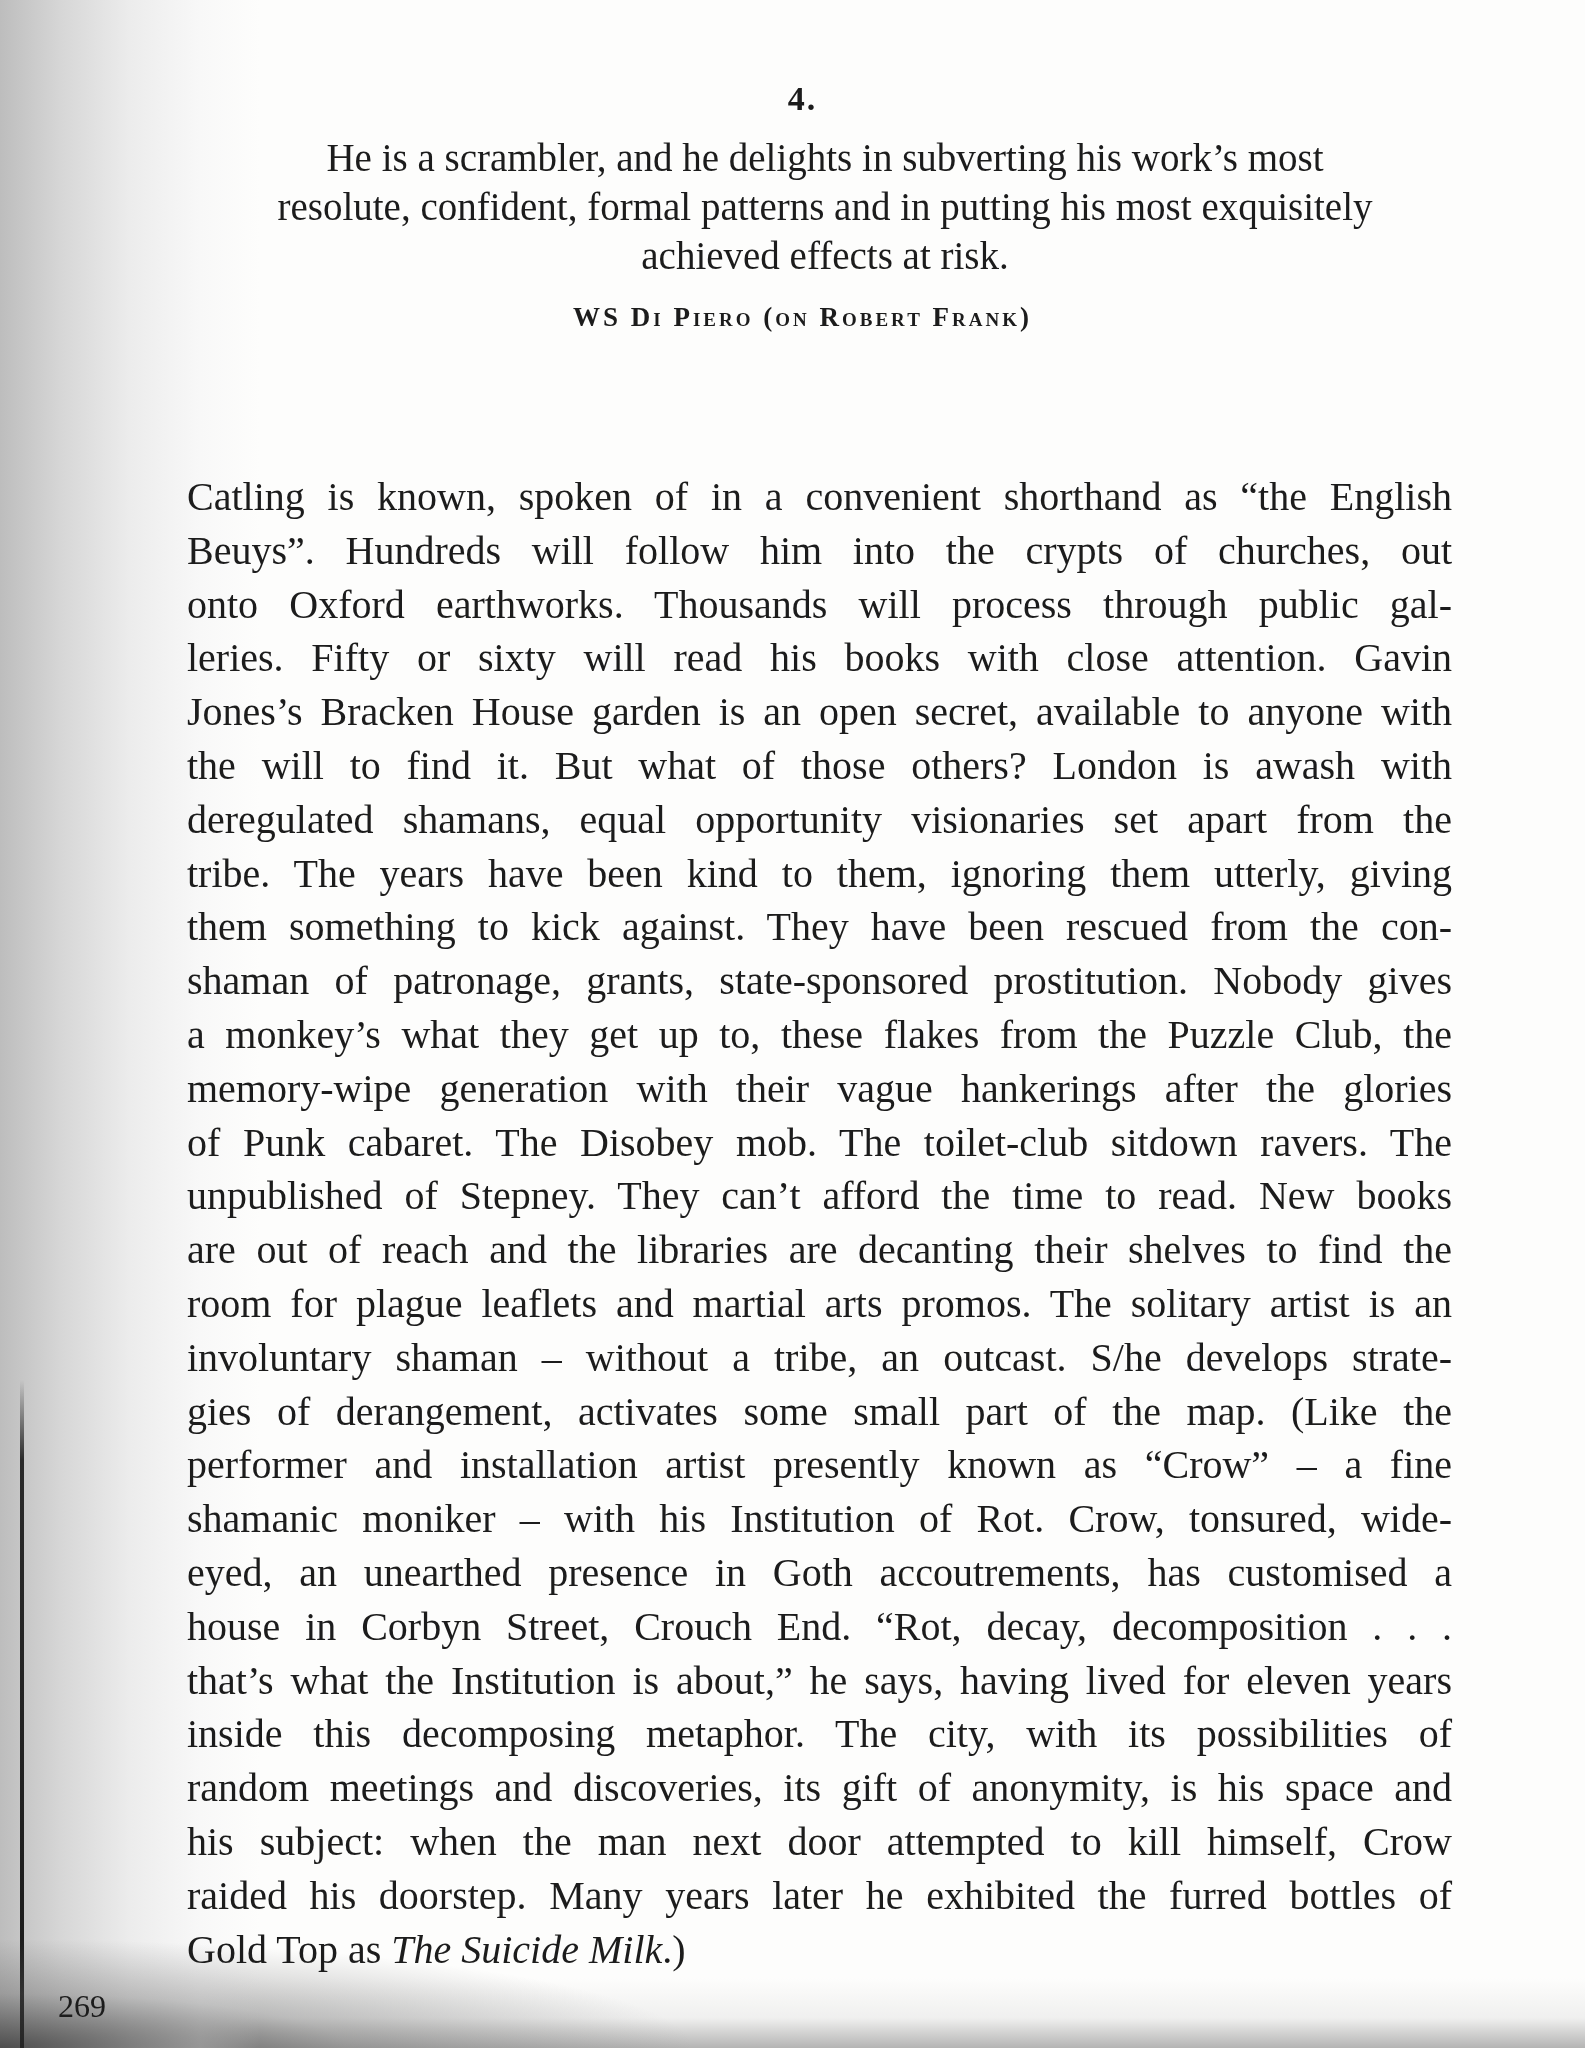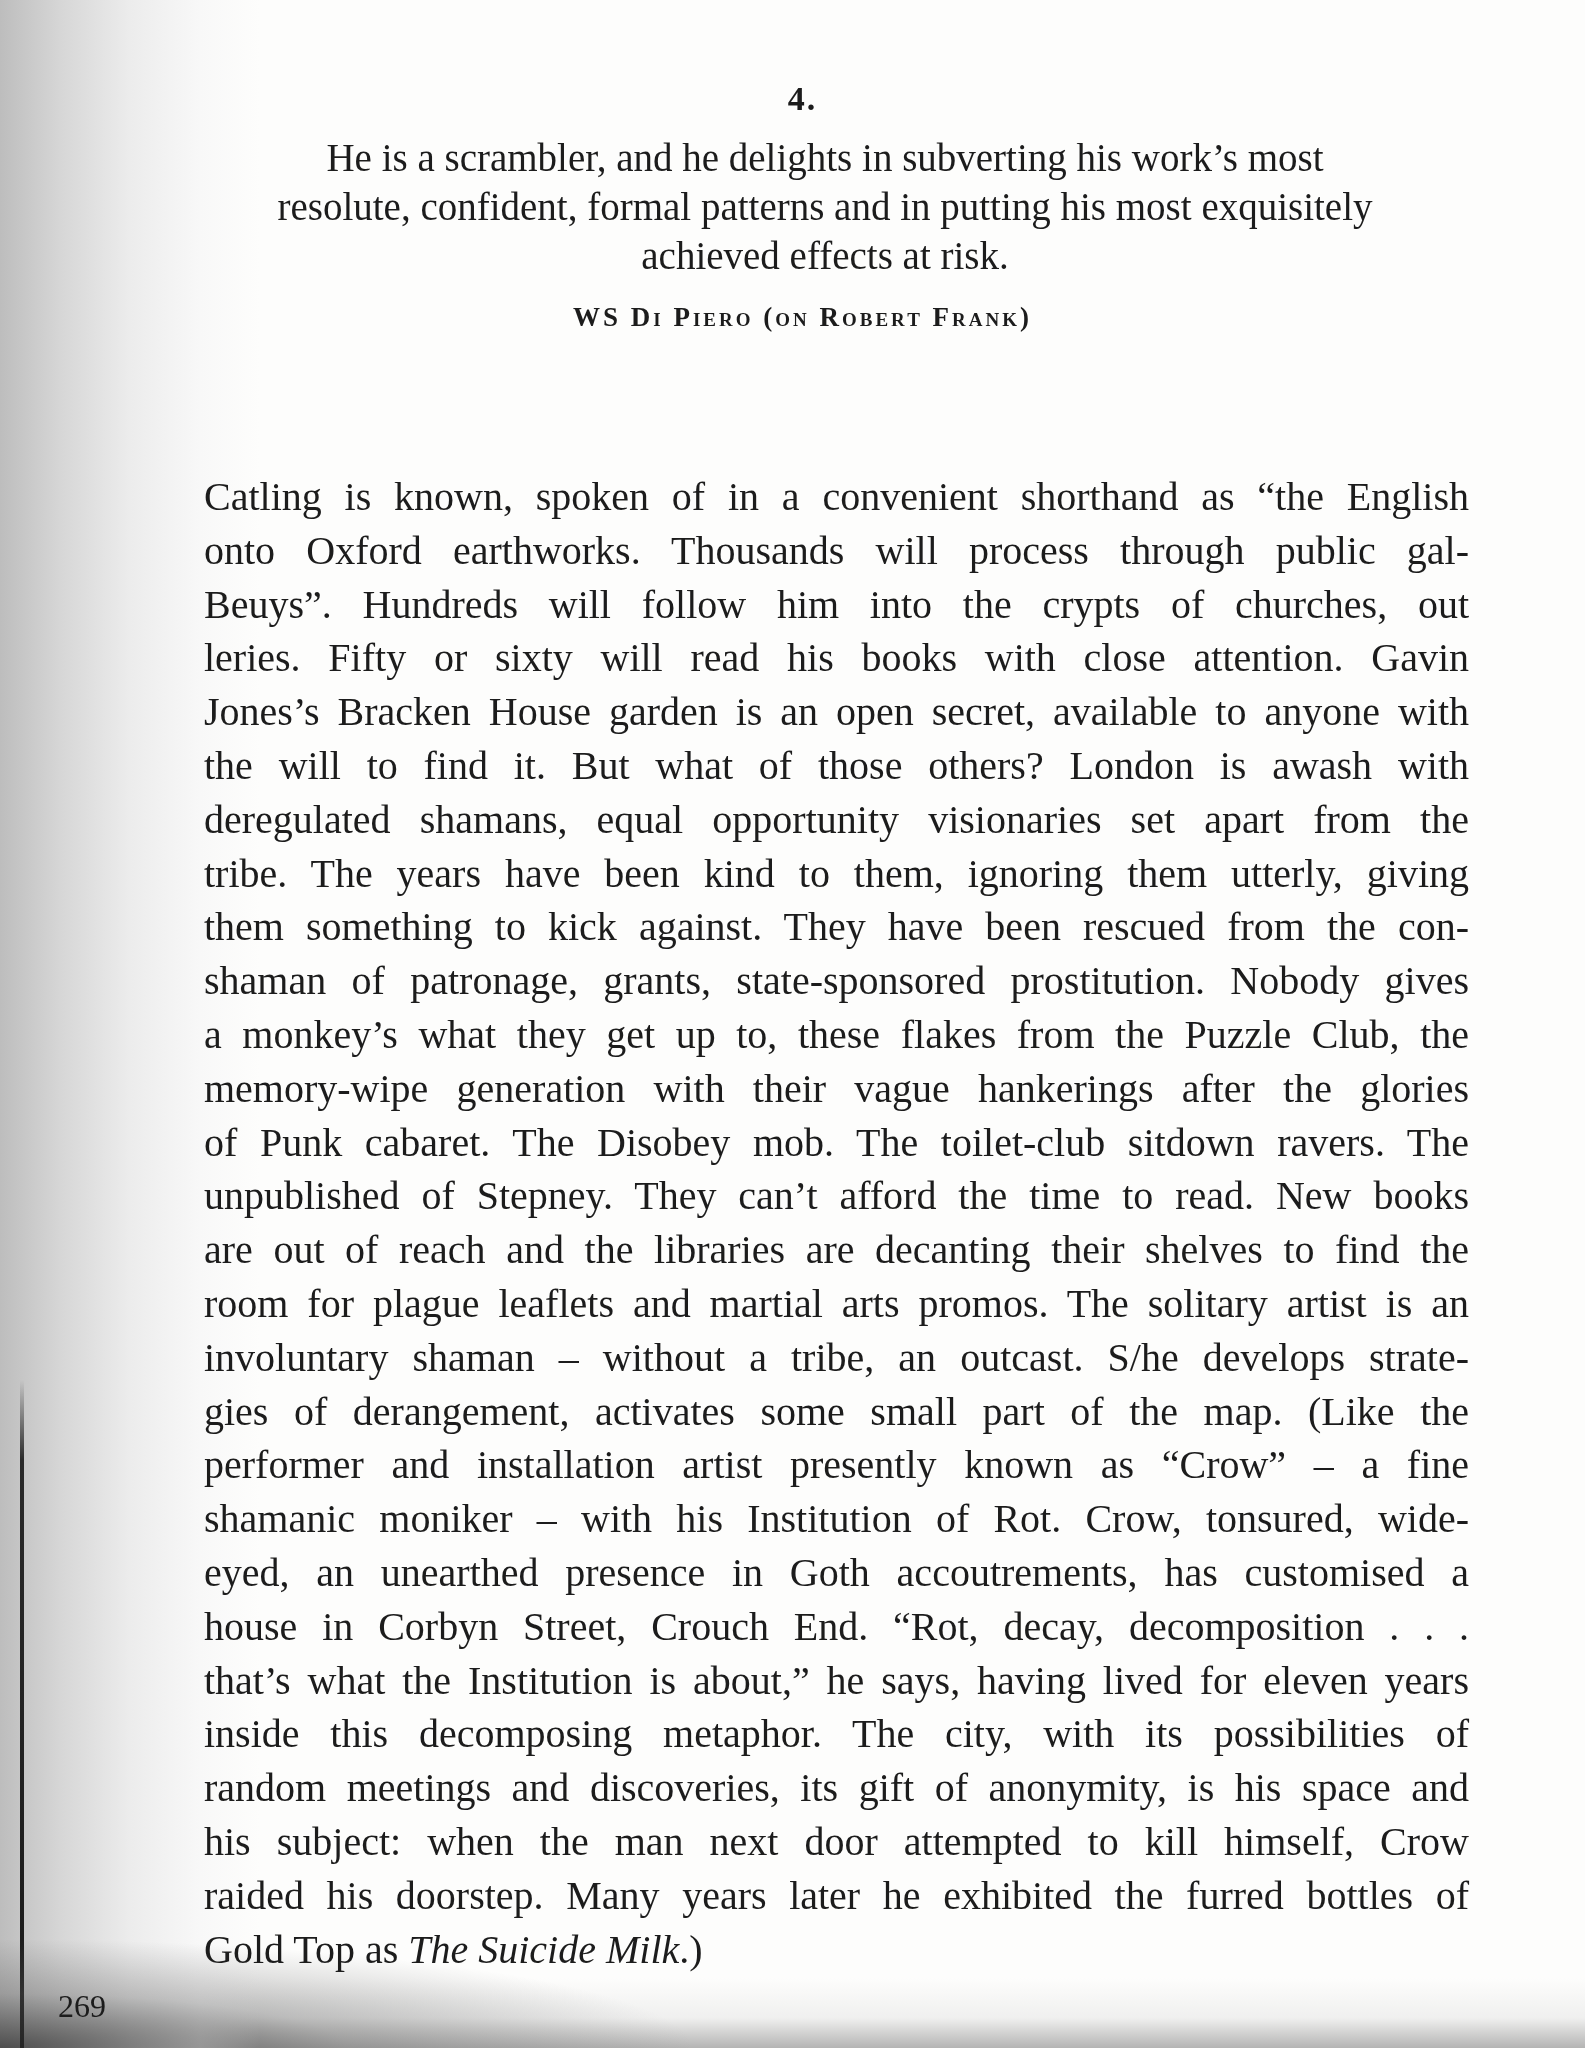--- a/index.html
+++ b/index.html
@@ -32,21 +32,21 @@
   .epigraph {
     position: absolute; left: 220px; width: 1210px; top: 133px;
     text-align: center; font-size: 39px; line-height: 49px;
   }
   .attribution {
     position: absolute; left: 0; width: 1585px; top: 302px;
     text-align: center; font-size: 27px; font-weight: bold; letter-spacing: 3px;
     font-variant: small-caps; padding-left: 20px; box-sizing: border-box;
   }
   .body-text {
-    position: absolute; left: 204px; width: 1265px; top: 470px;
+    position: absolute; left: 187px; width: 1265px; top: 470px;
     font-size: 40px; line-height: 53.8px;
     text-align: justify;
     font-family: Liberation Serif, serif;
   }
   .body-text .line {
     display: block; white-space: nowrap; text-align: justify; text-align-last: justify;
     height: 53.8px;
   }
   .body-text .line.last { text-align-last: left; }
   .body-text em { font-style: italic; }
@@ -67,22 +67,22 @@
   <div class="epigraph">
     <div>He is a scrambler, and he delights in subverting his work’s most</div>
     <div>resolute, confident, formal patterns and in putting his most exquisitely</div>
     <div>achieved effects at risk.</div>
   </div>
 
   <div class="attribution">WS Di Piero (on Robert Frank)</div>
 
   <div class="body-text">
     <span class="line">Catling is known, spoken of in a convenient shorthand as “the English</span>
+    <span class="line">Beuys”. Hundreds will follow him into the crypts of churches, out</span>
     <span class="line">onto Oxford earthworks. Thousands will process through public gal-</span>
-    <span class="line">Beuys”. Hundreds will follow him into the crypts of churches, out</span>
     <span class="line">leries. Fifty or sixty will read his books with close attention. Gavin</span>
     <span class="line">Jones’s Bracken House garden is an open secret, available to anyone with</span>
     <span class="line">the will to find it. But what of those others? London is awash with</span>
     <span class="line">deregulated shamans, equal opportunity visionaries set apart from the</span>
     <span class="line">tribe. The years have been kind to them, ignoring them utterly, giving</span>
     <span class="line">them something to kick against. They have been rescued from the con-</span>
     <span class="line">shaman of patronage, grants, state-sponsored prostitution. Nobody gives</span>
     <span class="line">a monkey’s what they get up to, these flakes from the Puzzle Club, the</span>
     <span class="line">memory-wipe generation with their vague hankerings after the glories</span>
     <span class="line">of Punk cabaret. The Disobey mob. The toilet-club sitdown ravers. The</span>

